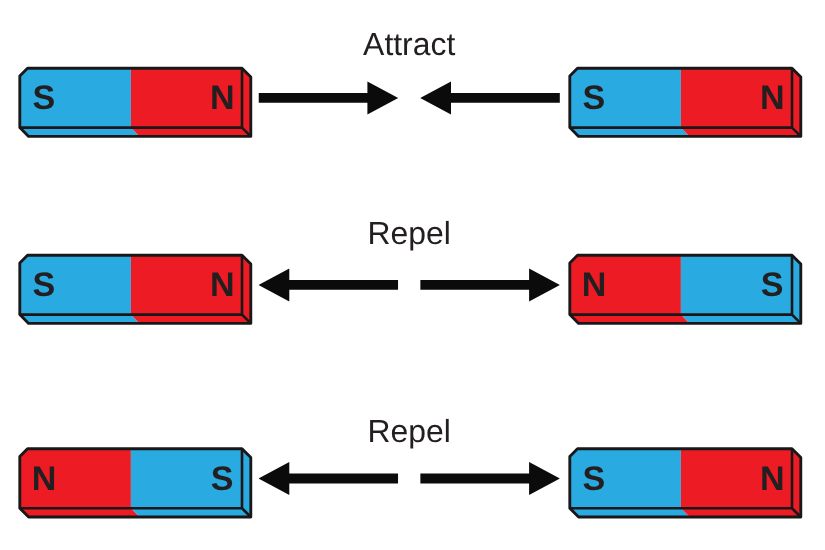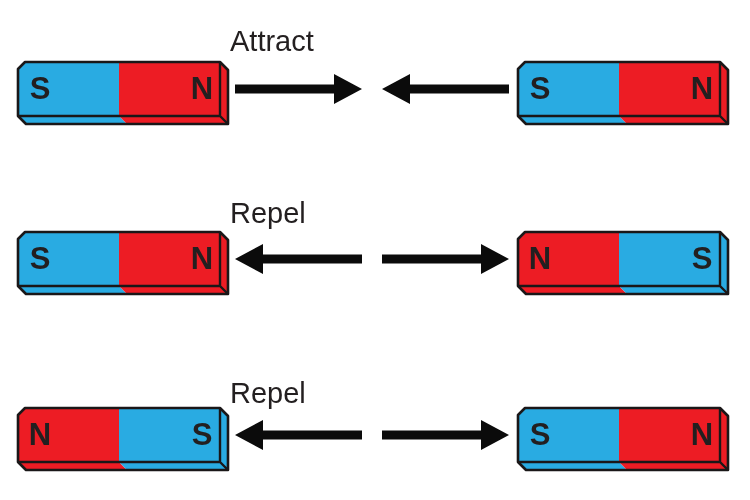--- a/index.html
+++ b/index.html
@@ -19,21 +19,21 @@
     position: absolute;
     width: 214px;
     height: 66px;
   }
   .magnet-slot.left  { left: 16px; }
   .magnet-slot.right { left: 516px; }
   .center-label {
     position: absolute;
     left: 230px;
     width: 284px;
-    text-align: left;
+    text-align: center;
     font-size: 29px;
     line-height: 1.05;
     color: #231F20;
     font-weight: 400;
   }
   .arrows-row {
     position: absolute;
     left: 230px;
     width: 284px;
     height: 32px;

